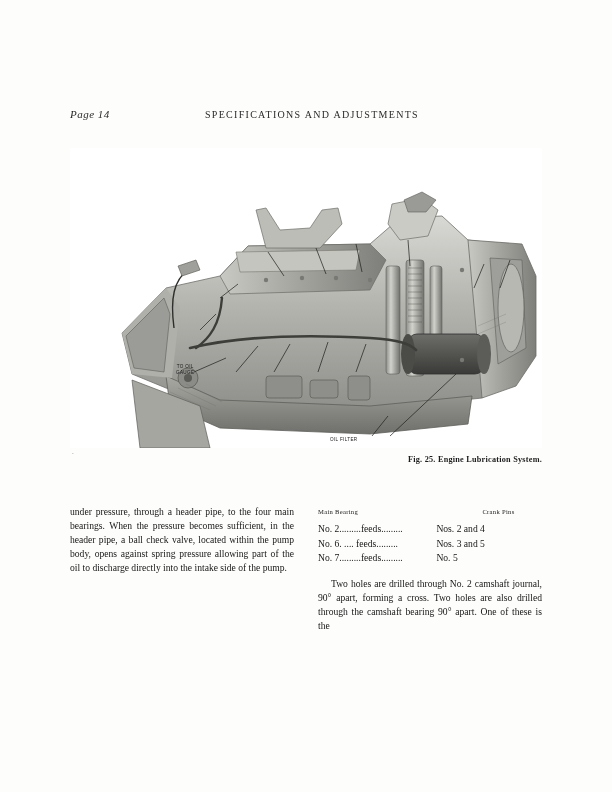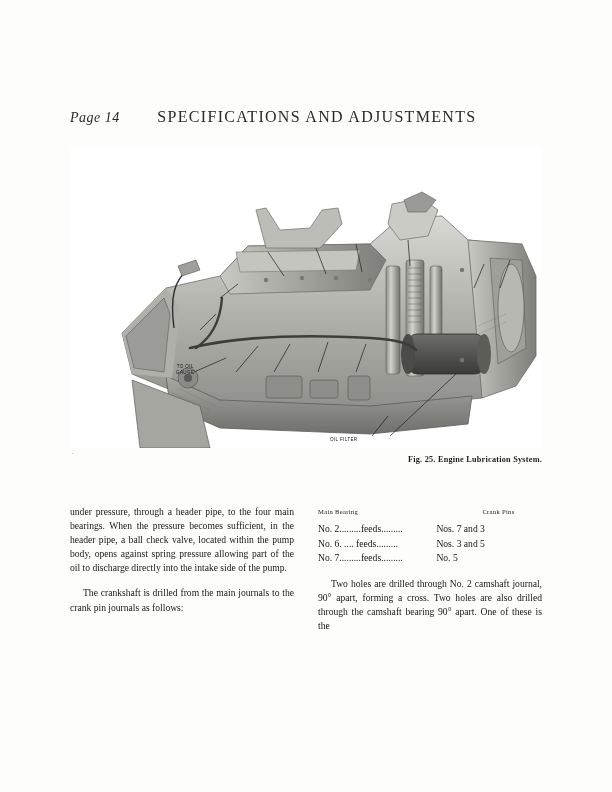--- a/index.html
+++ b/index.html
@@ -22,29 +22,29 @@
     position: absolute;
     top: 108px;
     left: 70px;
     width: 472px;
     display: flex;
     align-items: baseline;
   }
   .page-number {
     font-family: "Liberation Serif", serif;
     font-style: italic;
-    font-size: 14px;
+    font-size: 11px;
     letter-spacing: 0.5px;
     color: #2a2a2a;
     white-space: nowrap;
   }
   .header-title {
     flex: 1;
     text-align: center;
-    font-size: 16px;
+    font-size: 10px;
     letter-spacing: 1.3px;
     color: #2a2a2a;
     padding-right: 28px;
   }
 
   
   .figure {
     position: absolute;
     top: 148px;
     left: 70px;
@@ -272,36 +272,35 @@
   </div>
 
   <div class="callout callout-filter">OIL FILTER</div>
 
   <div class="edge-mark">.</div>
 
   <div class="fig-caption">Fig. 25.  Engine Lubrication System.</div>
 
   <div class="col col-left">
     <p class="no-indent">under pressure, through a header pipe, to the four main bearings.  When the pressure becomes sufficient, in the header pipe, a ball check valve, located within the pump body, opens against spring pressure allowing part of the oil to discharge directly into the intake side of the pump.</p>
-    <p>The crankshaft is drilled from the main journals to the crank pin journals as follows:</p>
   </div>
 
   <div class="col col-right">
 
     <table class="bearing-table">
       <thead>
         <tr>
           <th>Main Bearing</th>
           <th class="right-head">Crank Pins</th>
         </tr>
       </thead>
       <tbody>
         <tr>
           <td>No. 2.........feeds.........</td>
-          <td class="col-b">Nos. 7 and 3</td>
+          <td class="col-b">Nos. 2 and 4</td>
         </tr>
         <tr>
           <td>No. 6.  ....  feeds.........</td>
           <td class="col-b">Nos. 3 and 5</td>
         </tr>
         <tr>
           <td>No. 7.........feeds.........</td>
           <td class="col-b">No. 5</td>
         </tr>
       </tbody>

